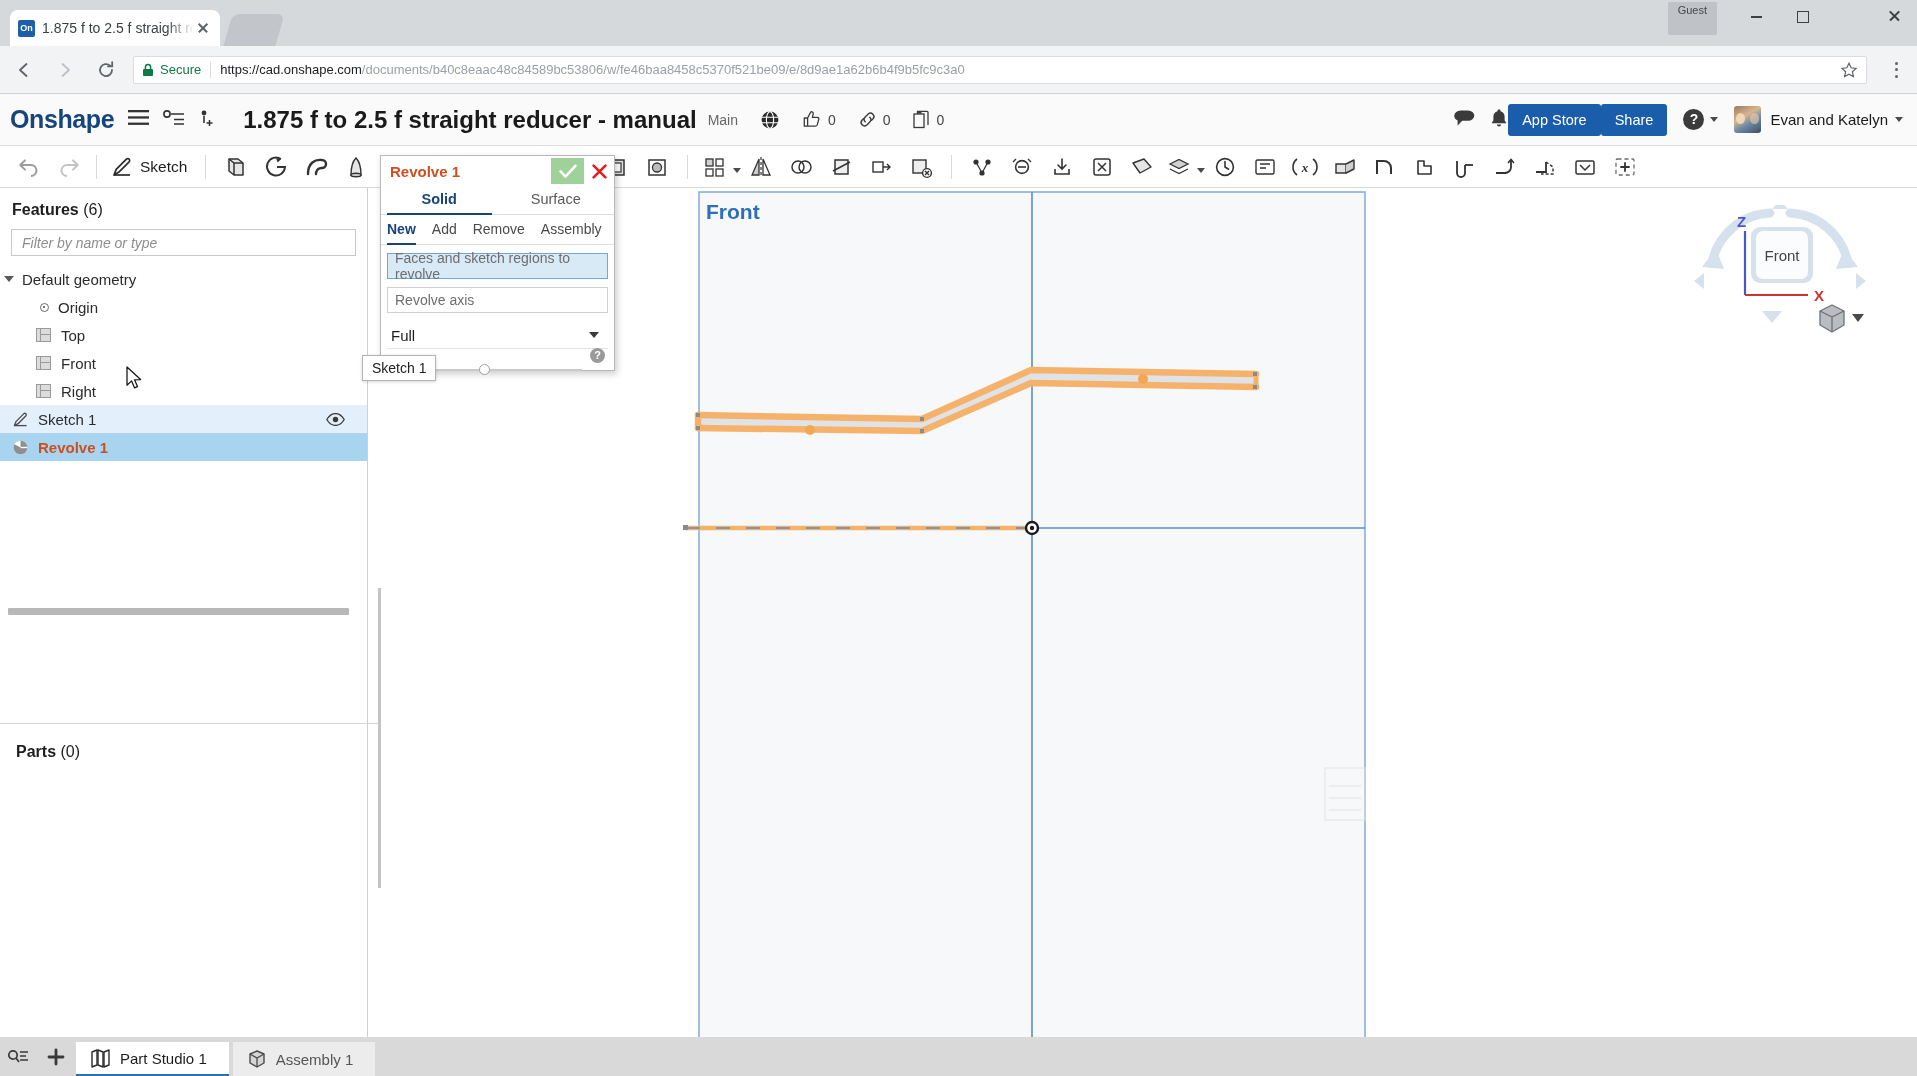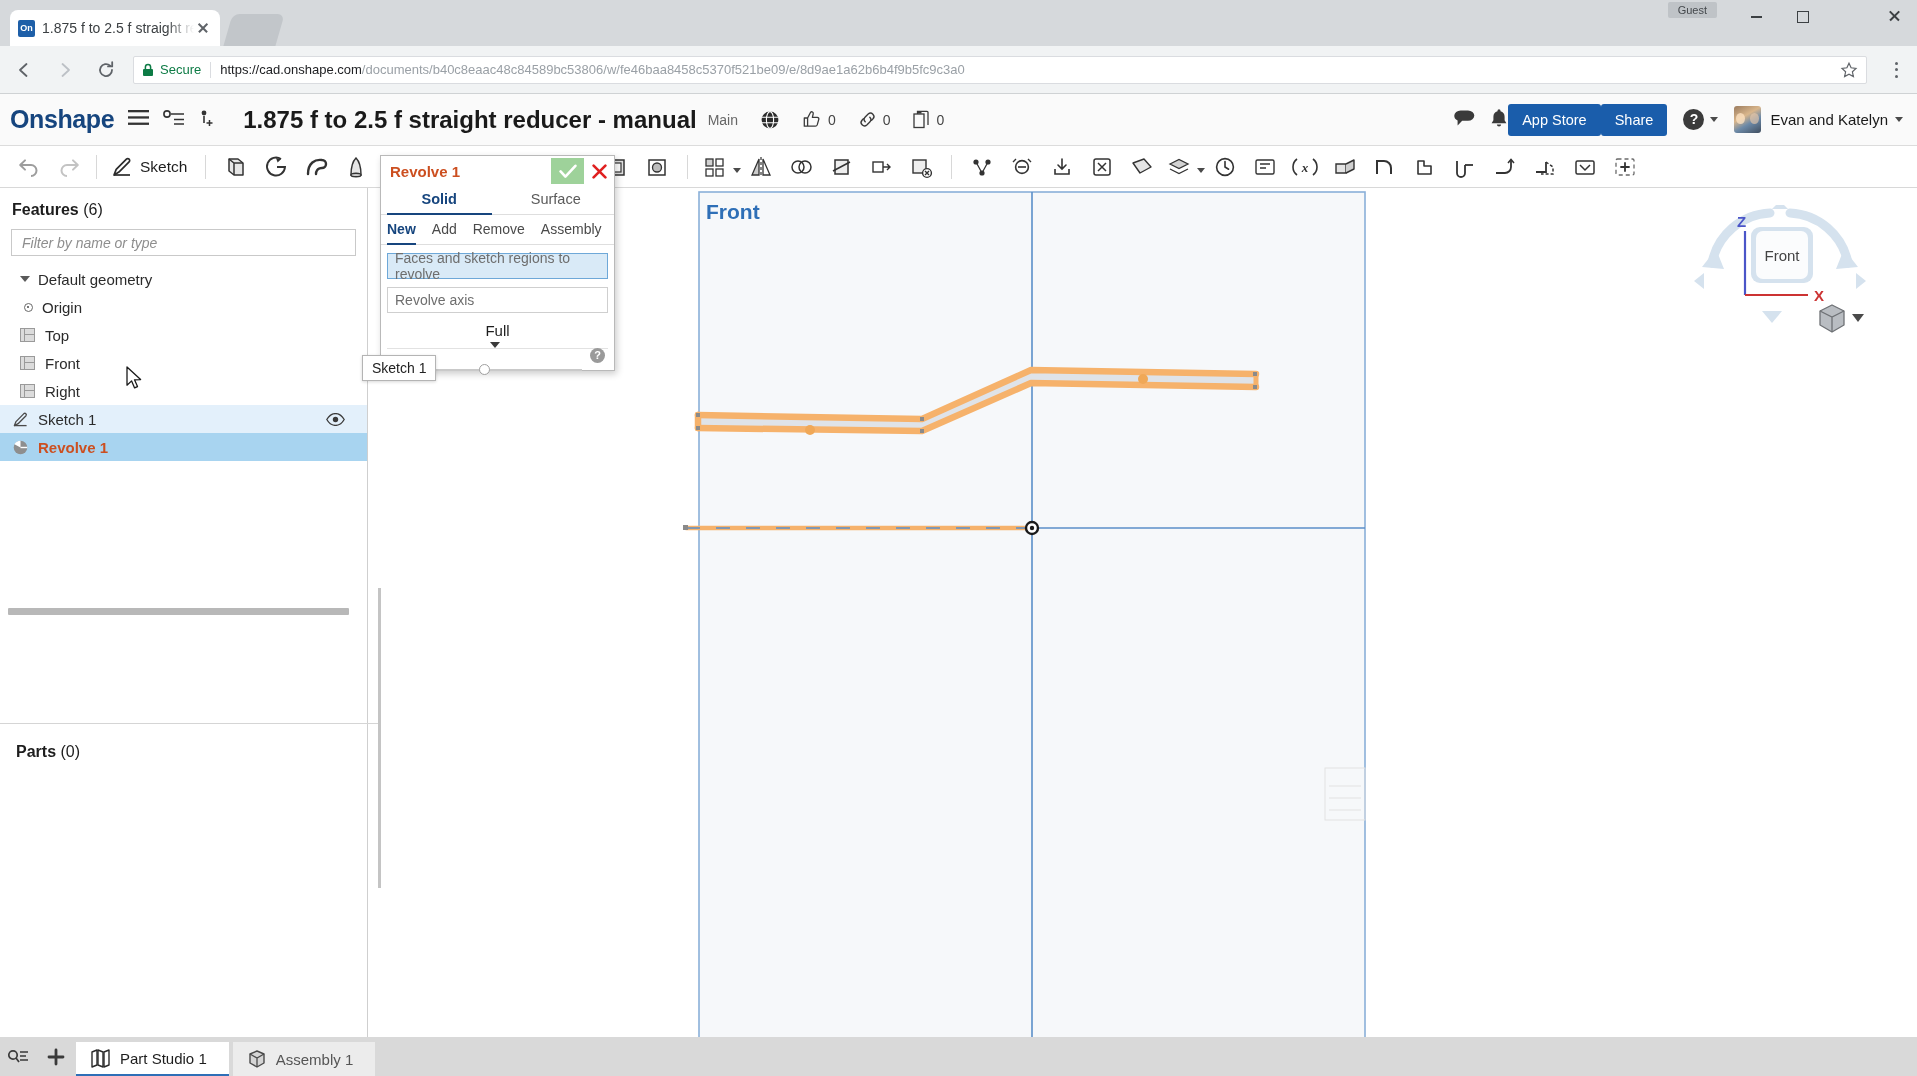--- a/index.html
+++ b/index.html
@@ -42,21 +42,21 @@
     background: #5f6368;
   }
   .win-tab-close::before { transform: rotate(45deg); }
   .win-tab-close::after { transform: rotate(-45deg); }
   .win-tab-ghost {
     position: absolute; left: 228px; top: 14px; width: 52px; height: 32px;
     background: #c2c6ca; border-radius: 7px 7px 0 0;
     transform: skewX(-16deg);
   }
   .guest-chip {
-    position: absolute; right: 200px; top: 2px; height: 16px; padding: 0 10px;
+    position: absolute; right: 200px; top: 2px; height: 33px; padding: 0 10px;
     background: #bfc3c7; color: #44484c; font-size: 11px; line-height: 16px;
     border-radius: 2px;
   }
   .win-ctrl { position: absolute; top: 0; height: 32px; width: 46px; }
   .win-min { right: 138px; }
   .win-max { right: 92px; }
   .win-ctrl::before {
     content: ""; position: absolute; left: 50%; top: 50%;
   }
   .win-min::before { width: 11px; height: 1.6px; background: #3c4043; margin-left: -5px; }
@@ -180,29 +180,29 @@
     background: #fff; display: flex; align-items: center; padding: 0 8px;
   }
   .filter-box input {
     border: none; outline: none; width: 100%; font-size: 14px; color: #333;
     font-family: "Liberation Sans", sans-serif; font-style: italic; background: transparent;
   }
   .filter-box input::placeholder { color: #8e8e8e; font-style: italic; }
 
   .tree { margin-top: 9px; }
   .tree-row {
-    height: 28px; display: flex; align-items: center; padding-left: 20px; position: relative;
+    height: 28px; display: flex; align-items: center; padding-left: 4px; position: relative;
   }
   .tree-row .lbl { font-size: 15px; color: #2b2b2b; }
   .row-dg .lbl { margin-left: 6px; }
   .chev {
     width: 0; height: 0; border-left: 5px solid transparent; border-right: 5px solid transparent;
     border-top: 6px solid #5a5a5a; flex: none; margin-right: 2px;
   }
-  .tree-child { padding-left: 20px; }
+  .tree-child { padding-left: 36px; }
   .plane-ico {
     width: 15px; height: 14px; flex: none; margin-right: 10px;
     background: #dcdcdc; border: 1px solid #9a9a9a; position: relative;
   }
   .plane-ico::before {
     content: ""; position: absolute; left: 3px; top: -1px; width: 1px; height: 14px; background: #9a9a9a;
   }
   .plane-ico::after {
     content: ""; position: absolute; left: 3px; top: 5px; width: 11px; height: 1px; background: #9a9a9a;
   }
@@ -290,21 +290,21 @@
   .dlg-tab-op.on::after {
     content: ""; position: absolute; left: 0; right: 0; bottom: -1px; height: 2.5px; background: #16457e;
   }
   .dlg-field {
     margin: 8px 6px 0 6px; height: 26px; border: 1px solid #cfcfcf;
     display: flex; align-items: center; padding: 0 7px; font-size: 14px; color: #6e6e6e;
   }
   .dlg-field.sel { background: #d9eaf7; border: 1.6px solid #6ea8d8; }
   .dlg-select {
     margin: 9px 6px 0 6px; height: 27px; display: flex; align-items: center;
-    border-bottom: 1px solid #e2e2e2; padding: 0 4px; flex-direction: column;
+    border-bottom: 1px solid #e2e2e2; padding: 0 4px;
   }
   .dlg-select .val { font-size: 15px; color: #1d1d1d; flex: 1; }
   .dlg-select .cr {
     width: 0; height: 0; border-left: 5px solid transparent; border-right: 5px solid transparent;
     border-top: 6px solid #3a3a3a; margin-right: 5px;
   }
   .dlg-slider { margin: 14px 14px 0 40px; height: 14px; position: relative; }
   .dlg-slider .track {
     position: absolute; left: 0; right: 18px; top: 6px; height: 2px; background: #c9c9c9;
   }

